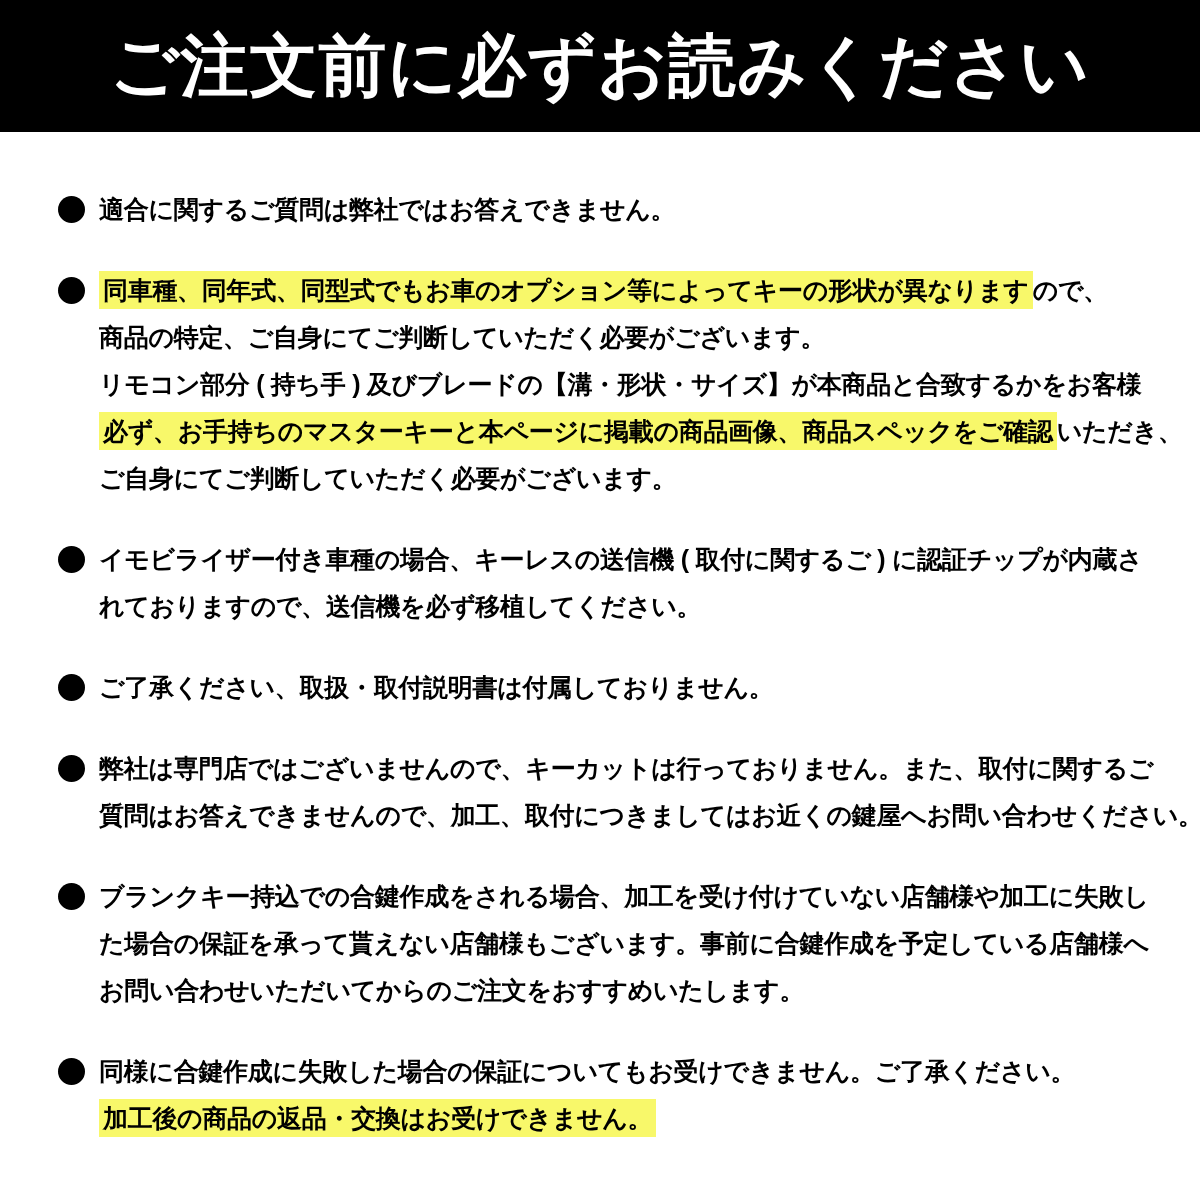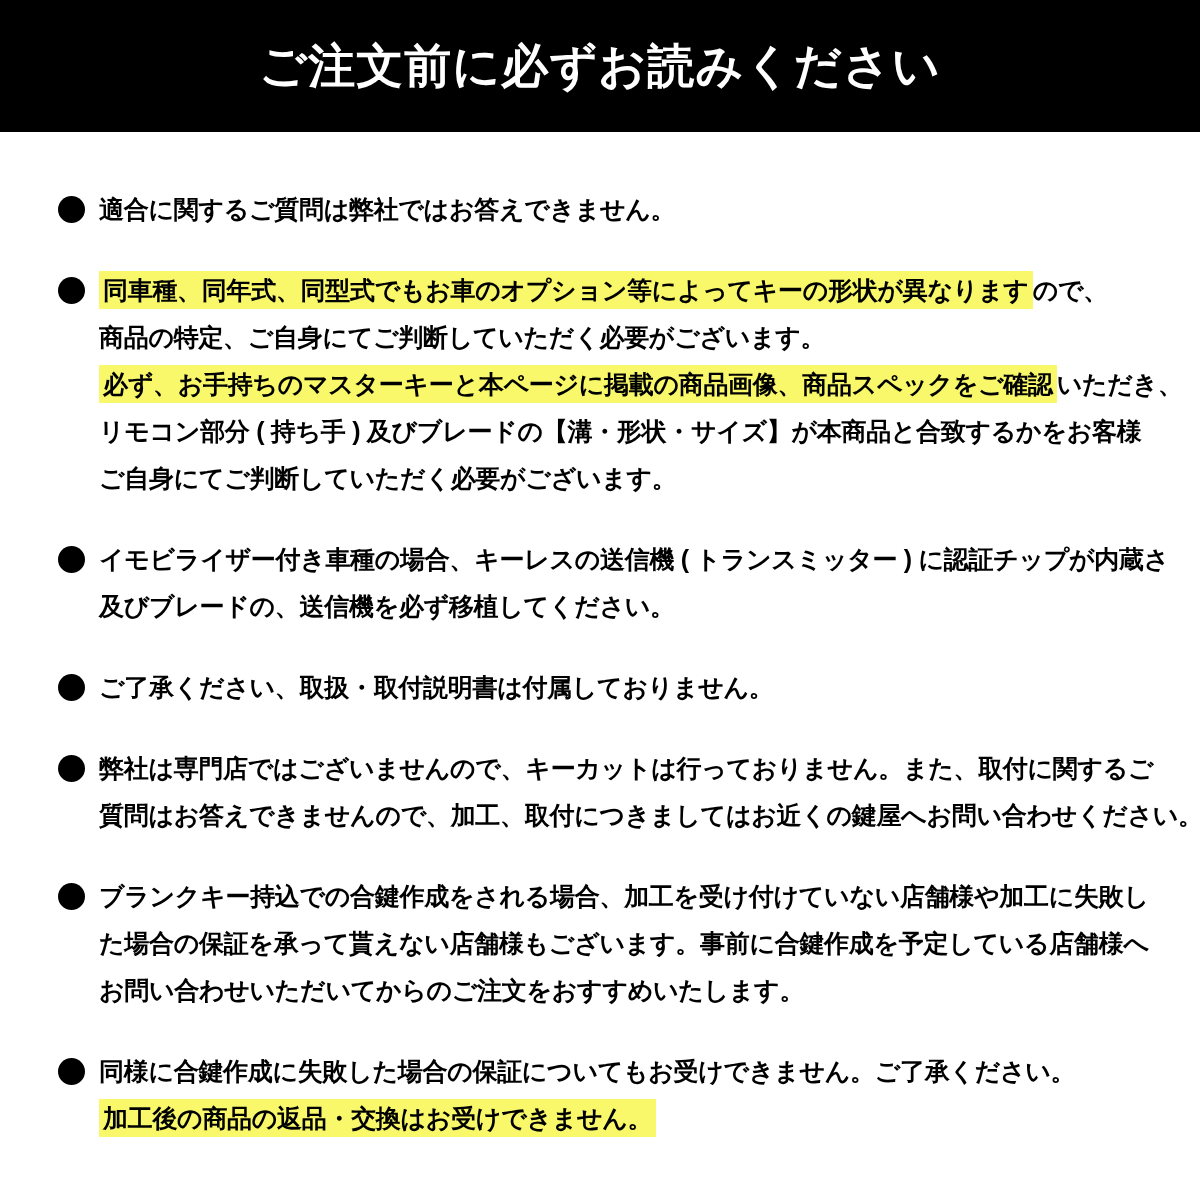--- a/index.html
+++ b/index.html
@@ -25,21 +25,21 @@
     width: 1200px;
     height: 132px;
     background: var(--banner-bg);
     display: flex;
     align-items: center;
     justify-content: center;
   }
   .banner-title {
     margin: 0;
     color: var(--banner-text);
-    font-size: 47px;
+    font-size: 68px;
     font-weight: bold;
     letter-spacing: 1px;
     white-space: nowrap;
   }
   .content {
     padding: 54px 30px 0 58px;
   }
   .notice {
     display: flex;
     align-items: flex-start;
@@ -82,30 +82,30 @@
       <span class="bullet"></span>
       <div class="notice-text">
         <div class="line"><span class="seg">適合に関するご質問は弊社ではお答えできません。</span></div>
       </div>
     </div>
     <div class="notice">
       <span class="bullet"></span>
       <div class="notice-text">
         <div class="line"><span class="seg hl">同車種、同年式、同型式でもお車のオプション等によってキーの形状が異なります</span><span class="seg">ので、</span></div>
         <div class="line"><span class="seg">商品の特定、ご自身にてご判断していただく必要がございます。</span></div>
+        <div class="line"><span class="seg">リモコン部分 ( 持ち手 ) 及びブレードの【溝・形状・サイズ】が本商品と合致するかをお客様</span></div>
         <div class="line"><span class="seg hl">必ず、お手持ちのマスターキーと本ページに掲載の商品画像、商品スペックをご確認</span><span class="seg">いただき、</span></div>
-        <div class="line"><span class="seg">リモコン部分 ( 持ち手 ) 及びブレードの【溝・形状・サイズ】が本商品と合致するかをお客様</span></div>
         <div class="line"><span class="seg">ご自身にてご判断していただく必要がございます。</span></div>
       </div>
     </div>
     <div class="notice">
       <span class="bullet"></span>
       <div class="notice-text">
-        <div class="line"><span class="seg">イモビライザー付き車種の場合、キーレスの送信機 ( トランスミッター ) に認証チップが内蔵さ</span></div>
-        <div class="line"><span class="seg">及びブレードの、送信機を必ず移植してください。</span></div>
+        <div class="line"><span class="seg">イモビライザー付き車種の場合、キーレスの送信機 ( 取付に関するご ) に認証チップが内蔵さ</span></div>
+        <div class="line"><span class="seg">れておりますので、送信機を必ず移植してください。</span></div>
       </div>
     </div>
     <div class="notice">
       <span class="bullet"></span>
       <div class="notice-text">
         <div class="line"><span class="seg">ご了承ください、取扱・取付説明書は付属しておりません。</span></div>
       </div>
     </div>
     <div class="notice">
       <span class="bullet"></span>

